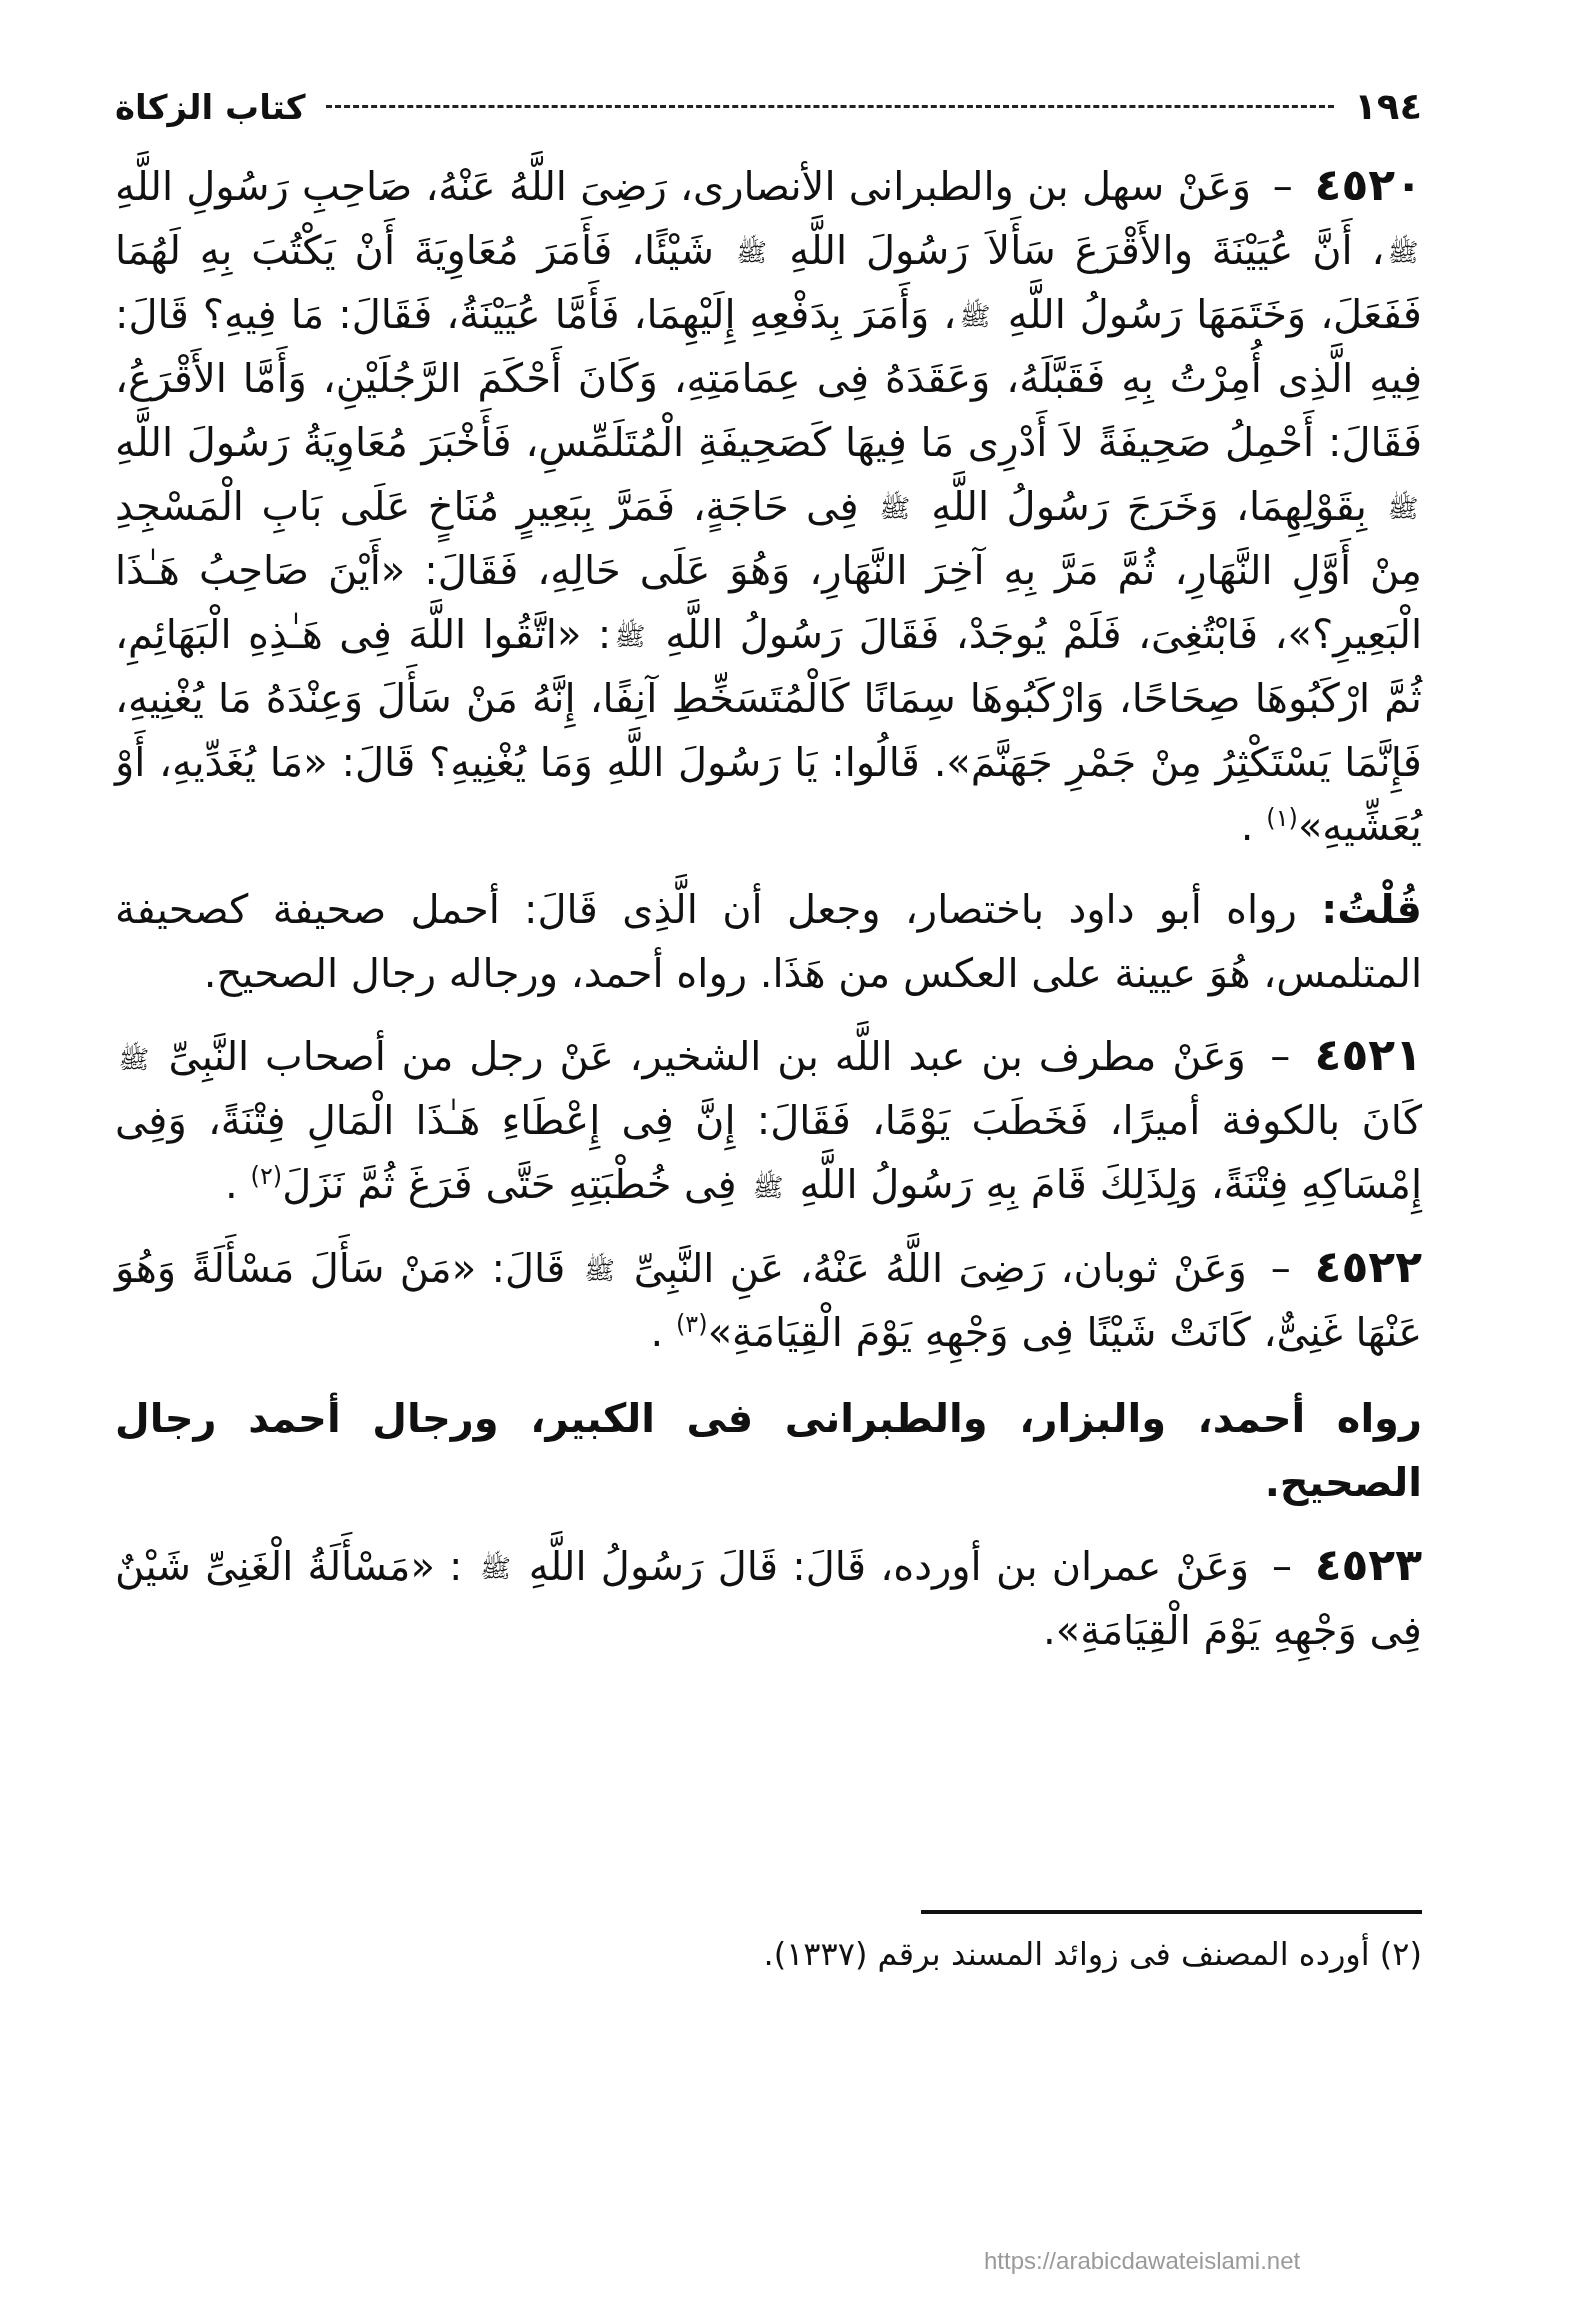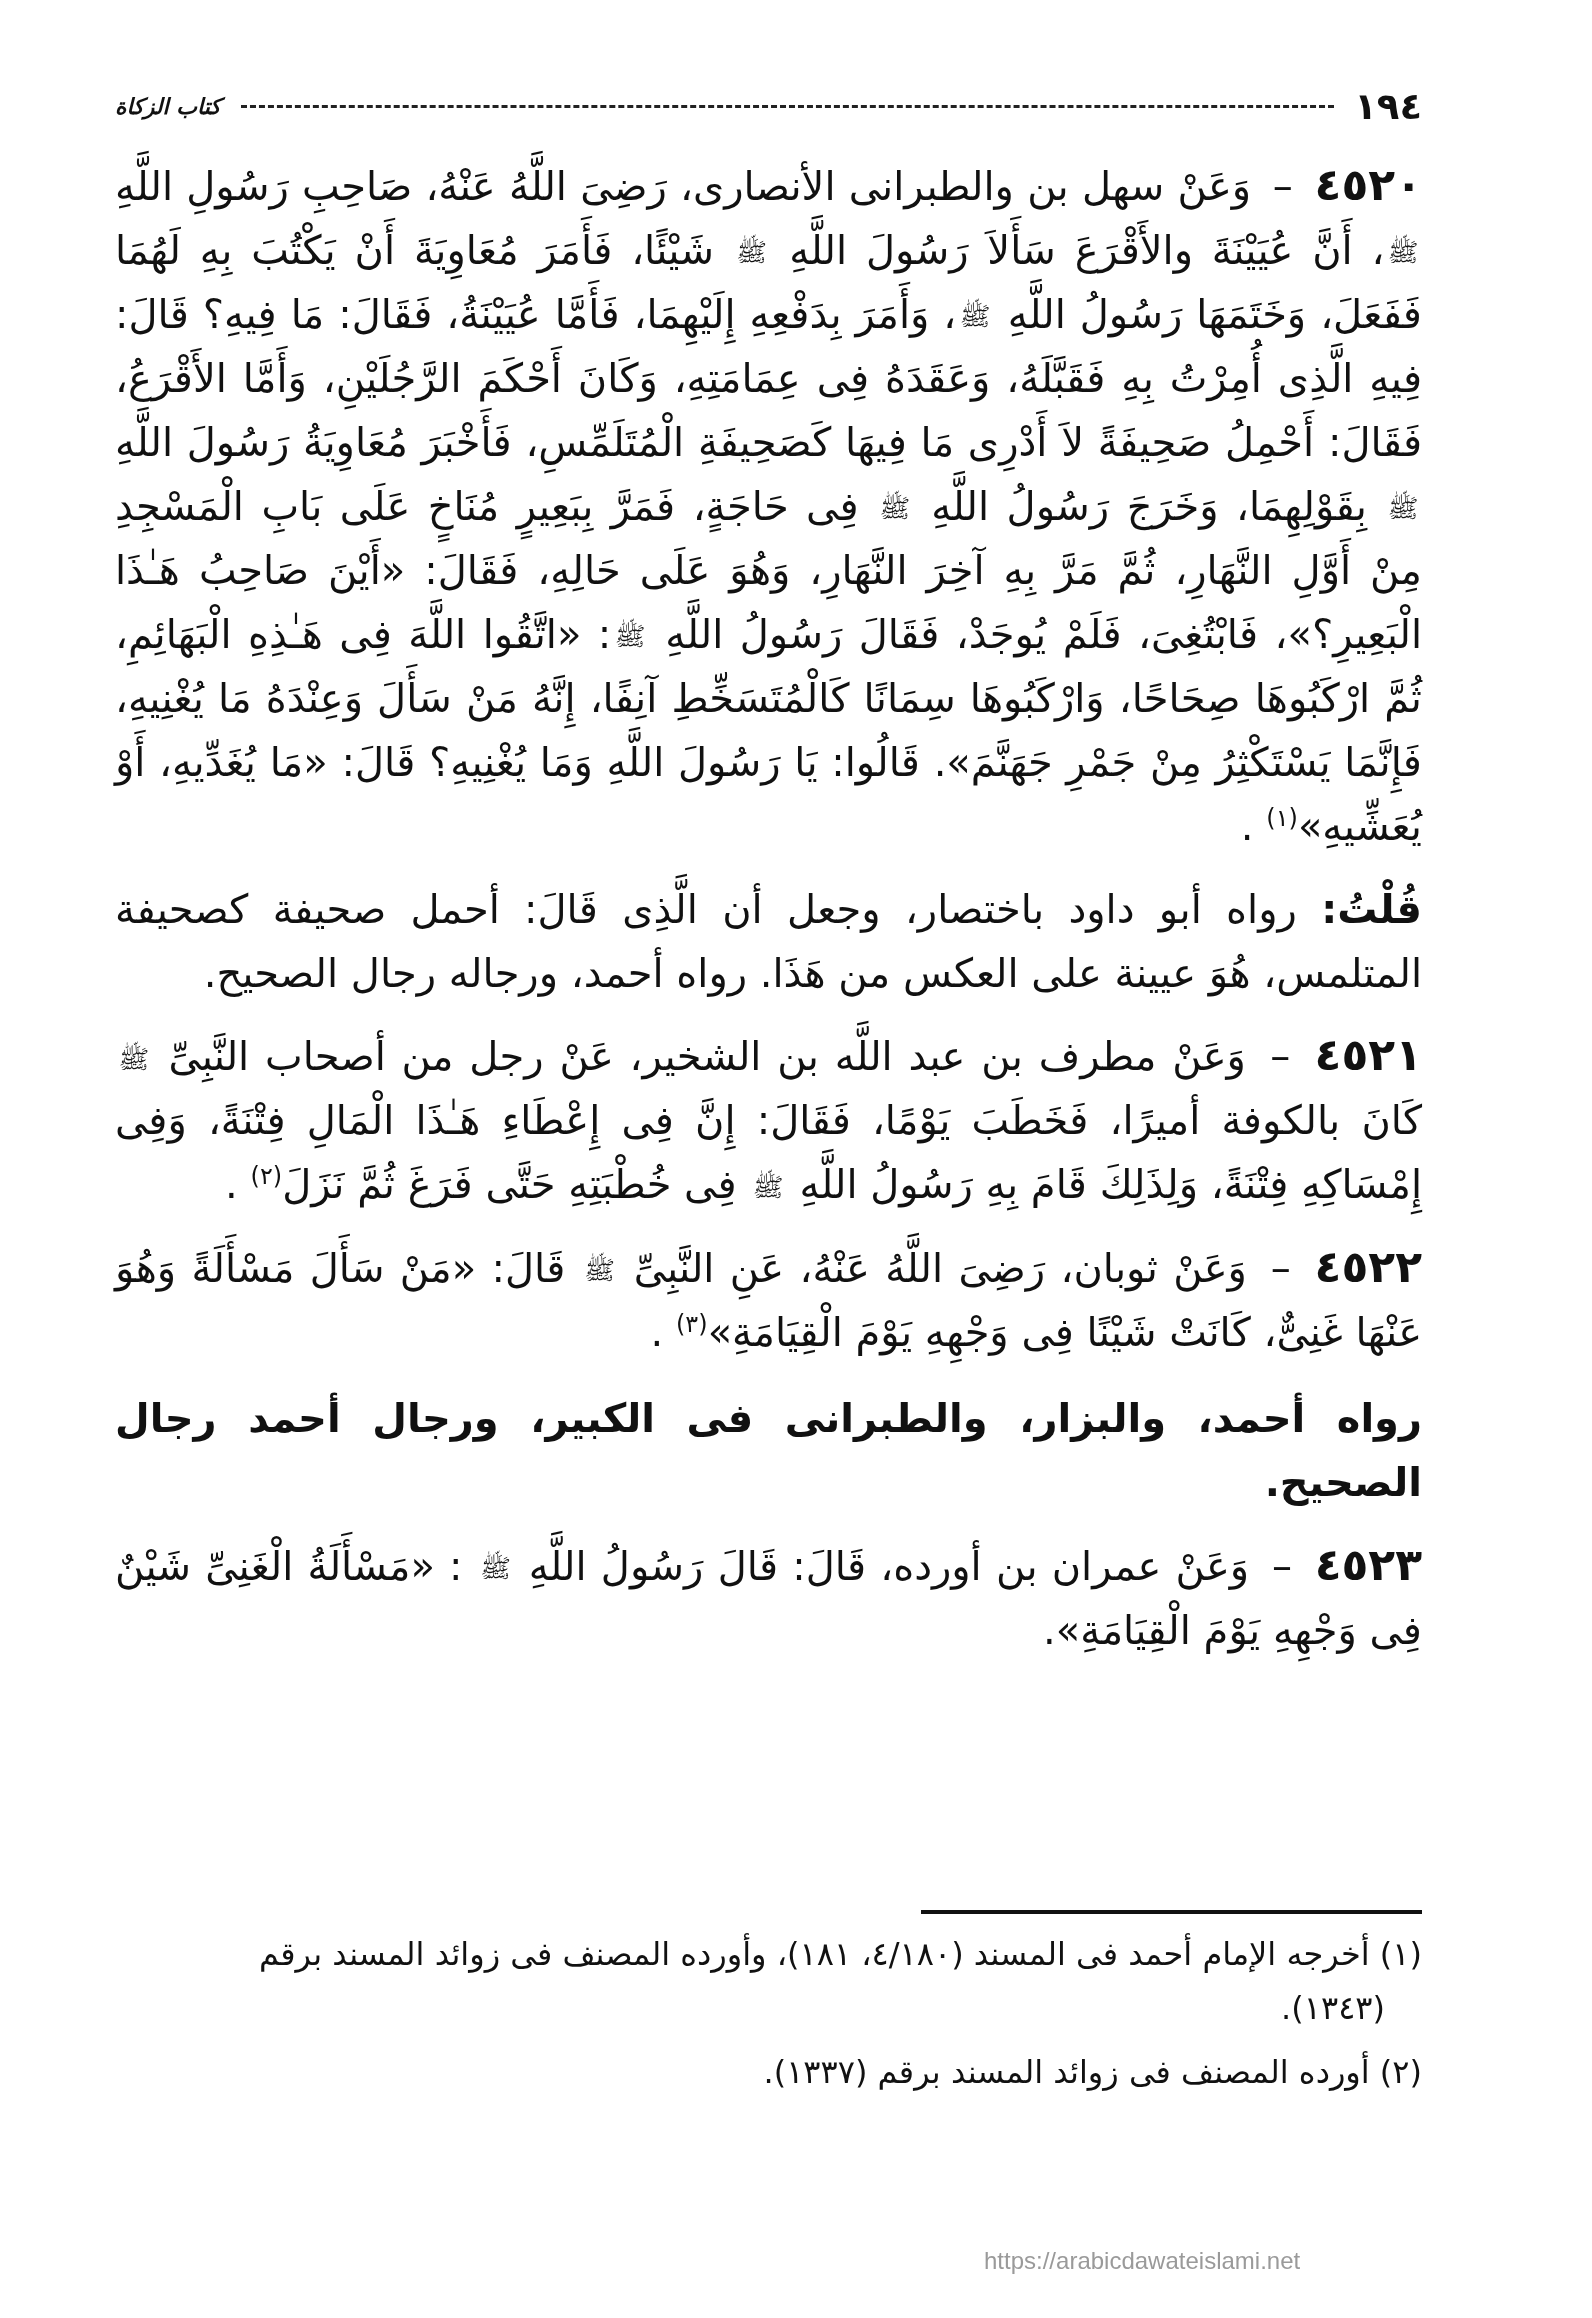--- a/index.html
+++ b/index.html
@@ -41,25 +41,24 @@
       margin-left: 15.3px;
       line-height: 1;
     }
     .header-rule {
       flex: 1;
       height: 0;
       border-top: 3.4px dashed #222;
       margin: 0 5.1px;
     }
     .book-title {
-      font-size: 22px;
+      font-size: 34px;
       font-weight: bold;
       margin-right: 15.3px;
       line-height: 1;
-      font-style: italic;
     }
     
     .content {
       position: absolute;
       top: 153px;
       left: 0;
       right: 0;
       direction: rtl;
       font-family: "DejaVu Sans", sans-serif;
       font-size: 40px;
@@ -197,25 +196,20 @@
       <span class="dash">–</span>
       <span>وَعَنْ عمران بن أورده، قَالَ: قَالَ رَسُولُ اللَّهِ</span>
       <span class="honorific">ﷺ</span>
       <span>: «مَسْأَلَةُ الْغَنِىِّ شَيْنٌ فِى وَجْهِهِ يَوْمَ الْقِيَامَةِ».</span>
     </p>
   </div>
 
   <div class="footnote-rule"></div>
   <div class="footnotes">
     <p class="footnote">
-      <span>(١)</span>
-      <span>أخرجه الإمام أحمد فى المسند (٤/١٨٠، ١٨١)، وأورده المصنف فى زوائد المسند برقم</span>
-      <span class="fn-indent">(١٣٤٣).</span>
-    </p>
-    <p class="footnote">
       <span>(٢)</span>
       <span>أورده المصنف فى زوائد المسند برقم (١٣٣٧).</span>
     </p>
   </div>
 </div>
 
 <div class="watermark">https://arabicdawateislami.net</div>
 
 
 </body></html>

